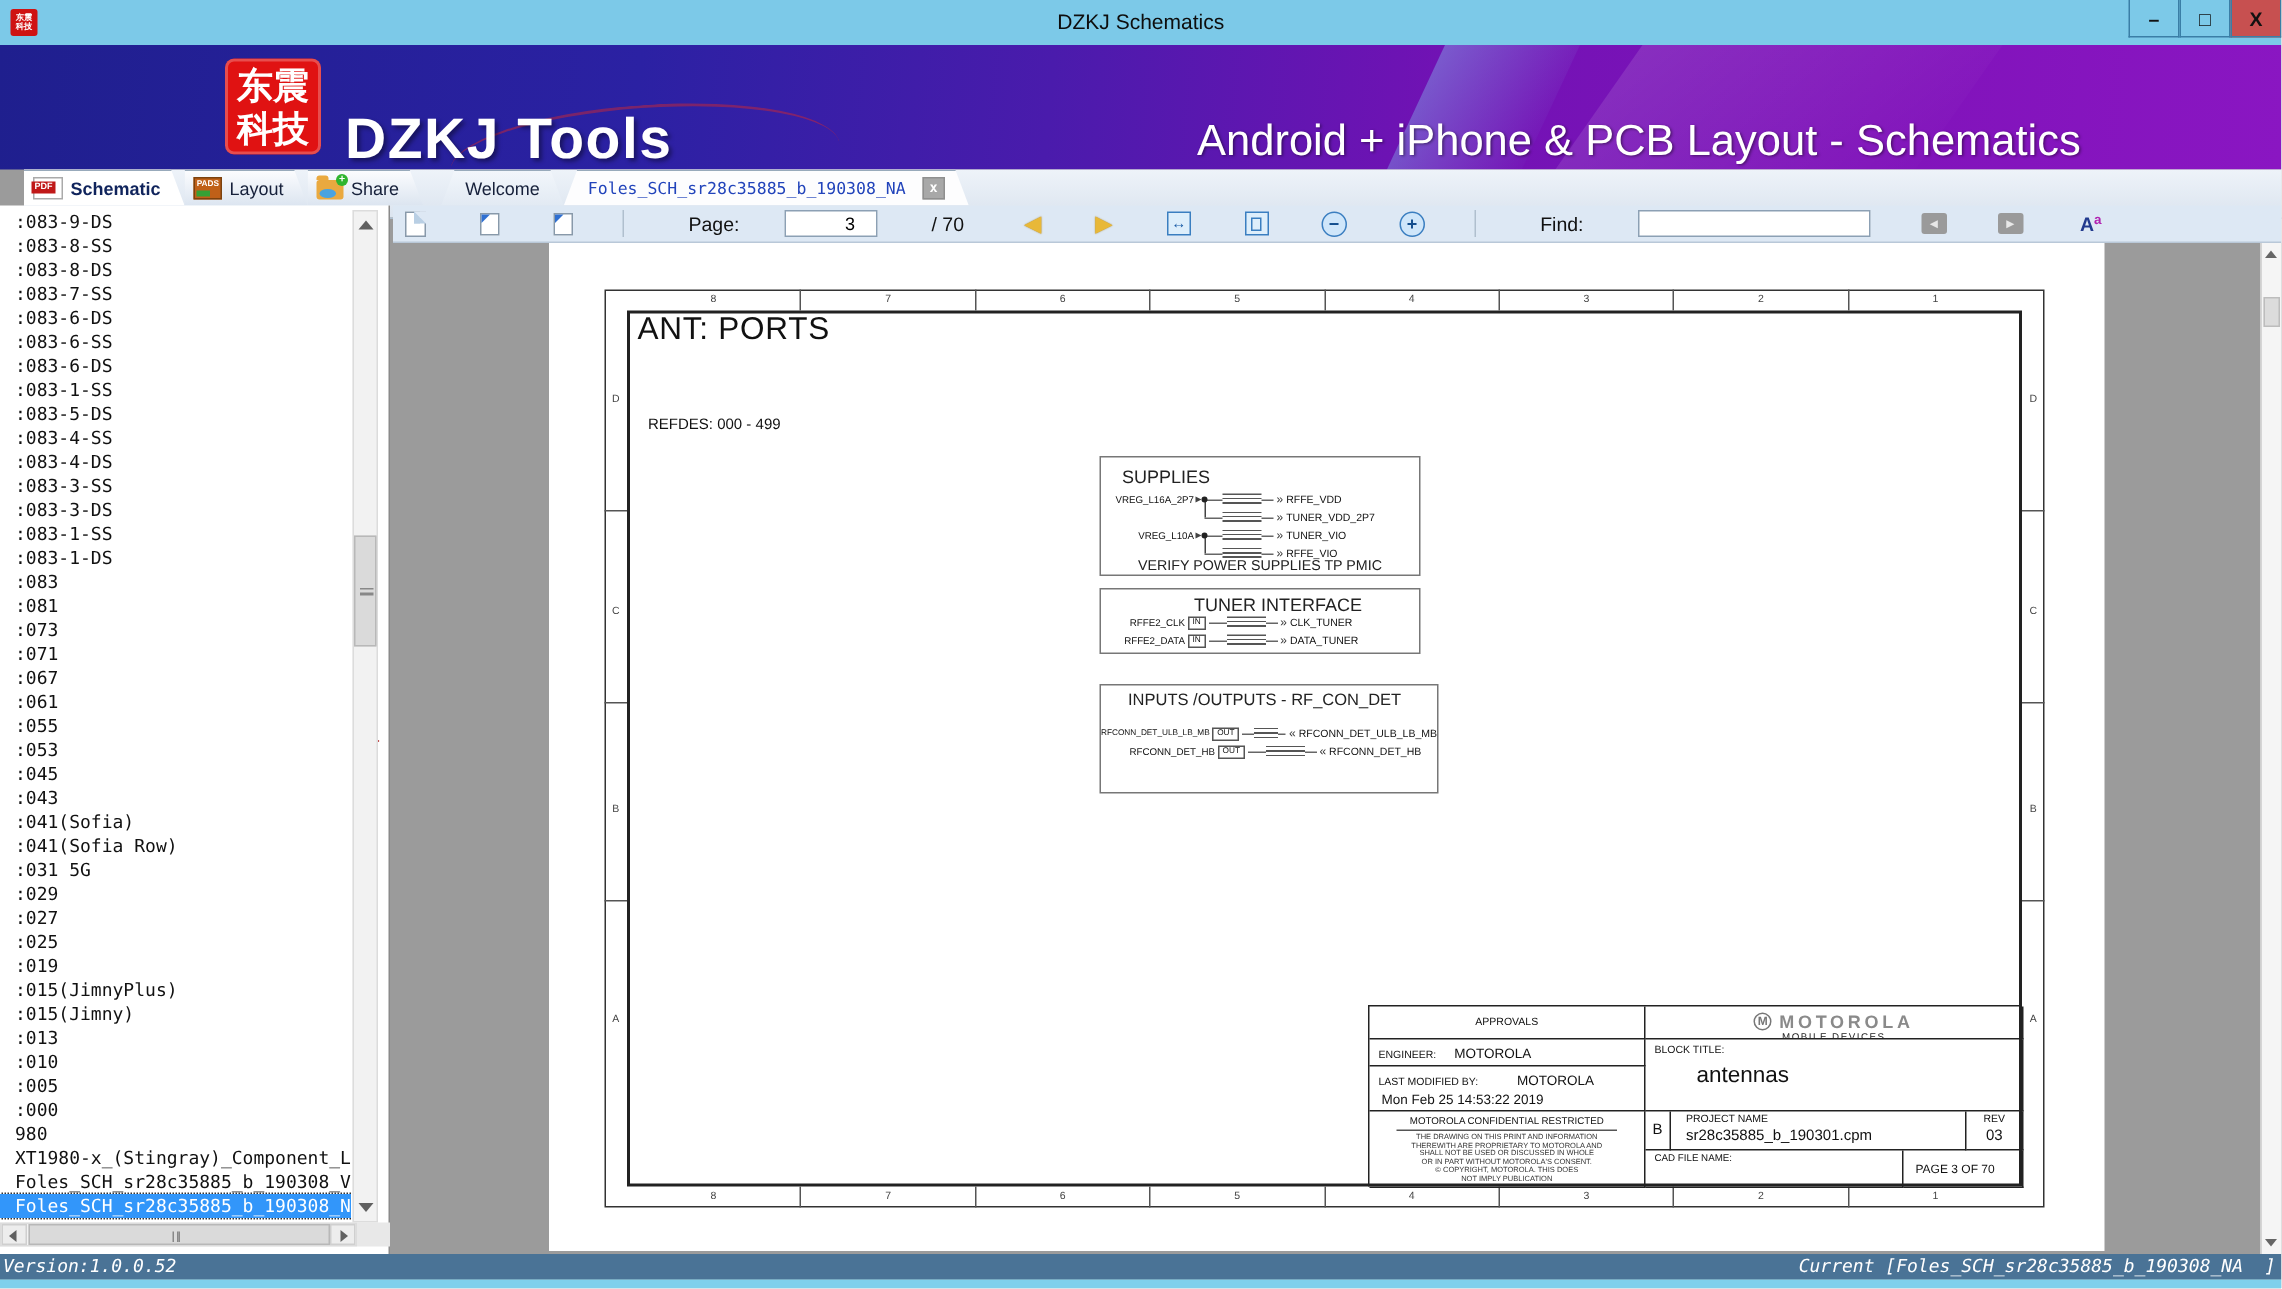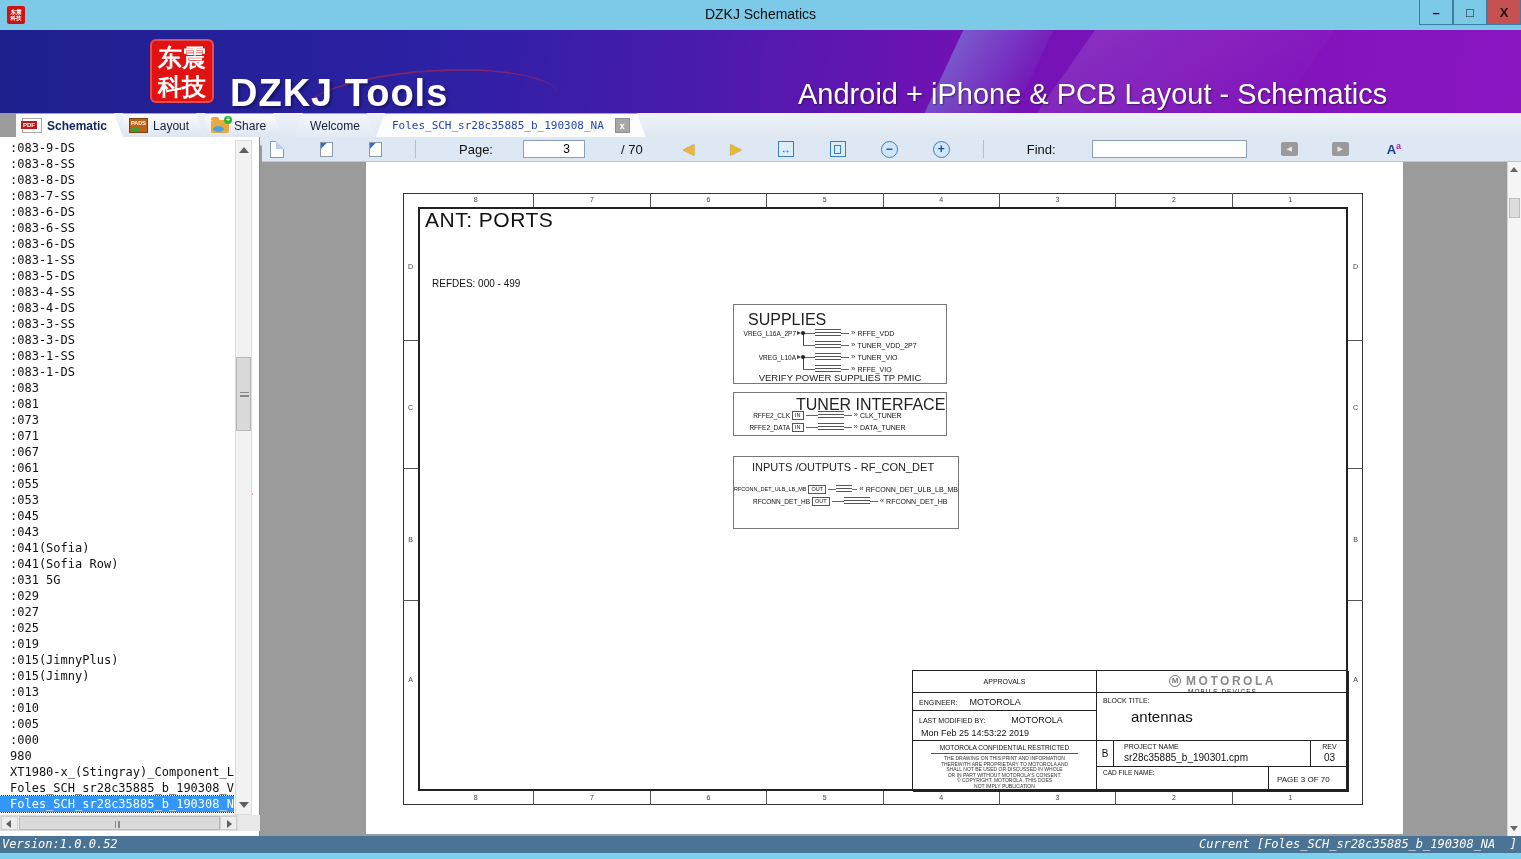--- a/index.html
+++ b/index.html
@@ -112,21 +112,21 @@
   .grid-cols { position:absolute; left:52px; width:930px; height:14px; display:flex; }
   .gcell { flex:1; text-align:center; font-size:7px; line-height:14px; color:#444; border-right:1px solid #555; }
   .gcell:last-child { border-right:none; }
   .grid-rows { position:absolute; top:31px; width:15px; height:612px; }
   .grl { position:absolute; left:0; width:15px; text-align:center; font-size:7px; color:#444; }
   .gtick { position:absolute; left:0; width:15px; border-top:1px solid #555; }
   .sch-title { position:absolute; left:59px; top:46px; font-size:21px; color:#111; letter-spacing:0.5px; }
   .sch-sub { position:absolute; left:66px; top:72px; font-size:10px; color:#111;margin-top:44px; }
 
   .blk { position:absolute; border:1px solid #777; background:#fff; color:#111; }
-  .blk-title { position:absolute; font-size:16px; color:#222; }
+  .blk-title { position:absolute; font-size:12px; color:#222; }
   .srow { position:absolute; left:0; right:0; height:12px; display:flex; align-items:center; }
   .sleft { width:62px; text-align:right; font-size:6.5px; white-space:nowrap; }
   .ctri { width:0; height:0; border:2.5px solid transparent; border-left:4px solid #444; margin-left:1px; }
   .wire { width:12px; border-top:1px solid #666; }
   .hatch { width:26px; height:9px; background:repeating-linear-gradient(to bottom,#555 0 1px,transparent 1px 3px); }
   .wire2 { width:8px; border-top:1px solid #666; }
   .chev { font-size:8px; line-height:8px; color:#333; margin:0 2px; }
   .sright { font-size:7px; white-space:nowrap; }
   .branch { position:absolute; left:69px; width:1px; background:#444; }
   .jdot { position:absolute; left:67px; width:4px; height:4px; background:#222; border-radius:50%; }

